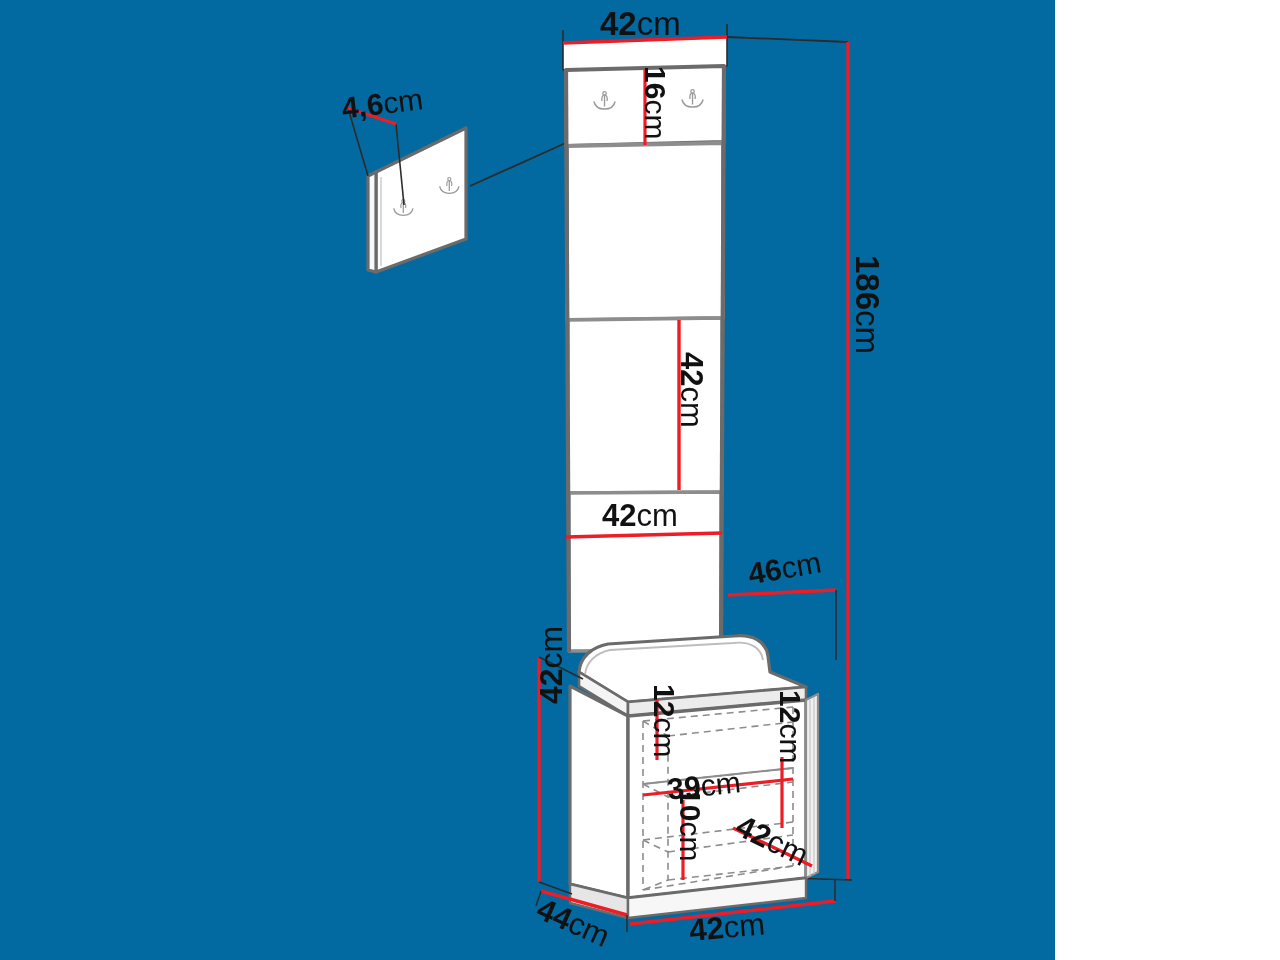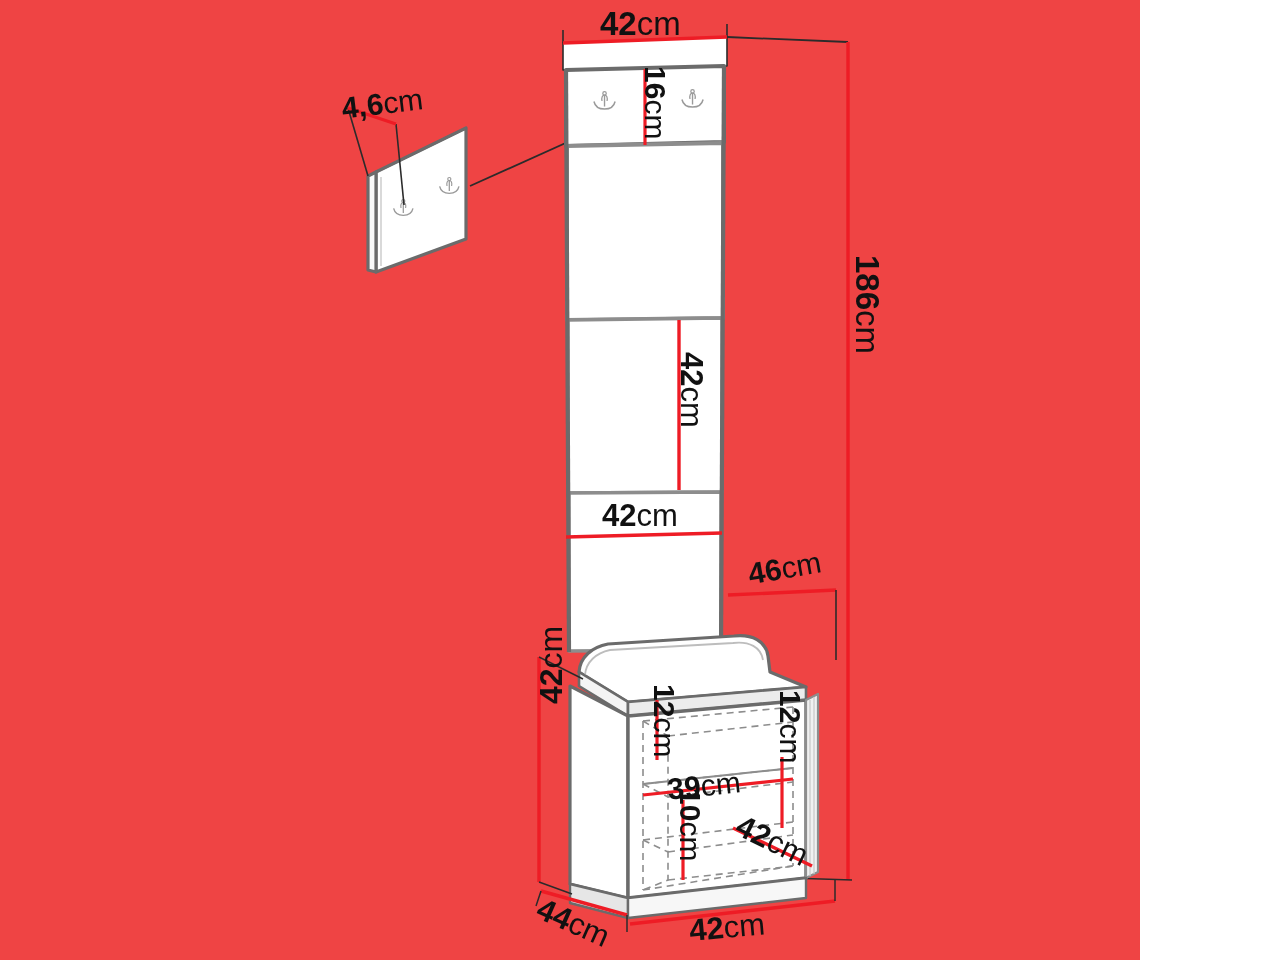--- a/index.html
+++ b/index.html
@@ -1,18 +1,18 @@
 <!DOCTYPE html>
 <html><head>
 <meta charset="utf-8">
 <style>
   html,body{margin:0;padding:0;background:#ffffff;}
   body{width:1280px;height:960px;overflow:hidden;
        font-family:"Liberation Sans","DejaVu Sans",sans-serif;}
-  #stage{position:relative;width:1140px;height:960px;background:#ef4444;}
+  #stage{position:relative;width:1033px;height:960px;background:#0369a1;padding-left:22px;}
   svg#drawing{position:absolute;left:0;top:0;width:1280px;height:960px;display:block;}
   .dimlabel{position:absolute;white-space:nowrap;color:#111111;line-height:1;}
   .dimlabel .num{font-weight:bold;}
   .dimlabel .unit{font-weight:normal;}
   .rot90{transform-origin:left top;}
 </style>
 </head>
 <body>
 
 <div id="stage">

